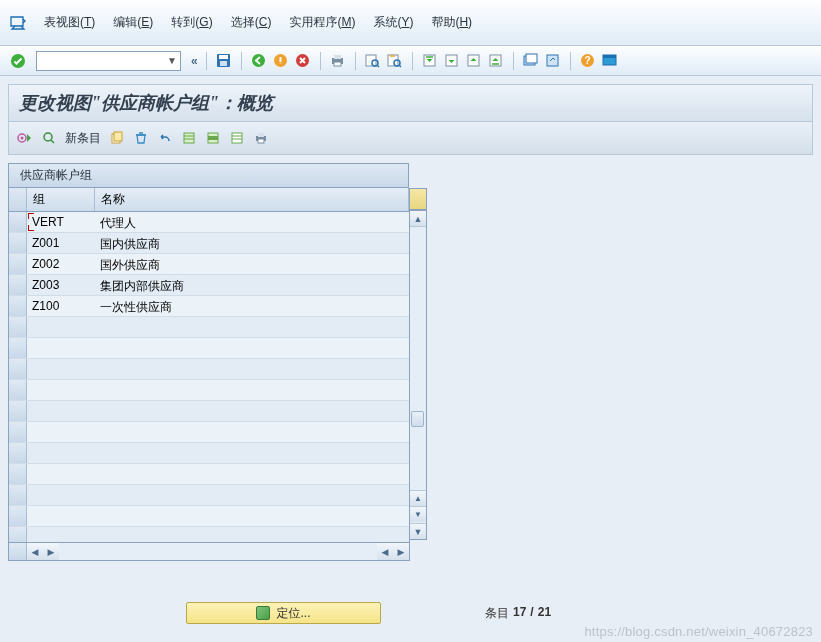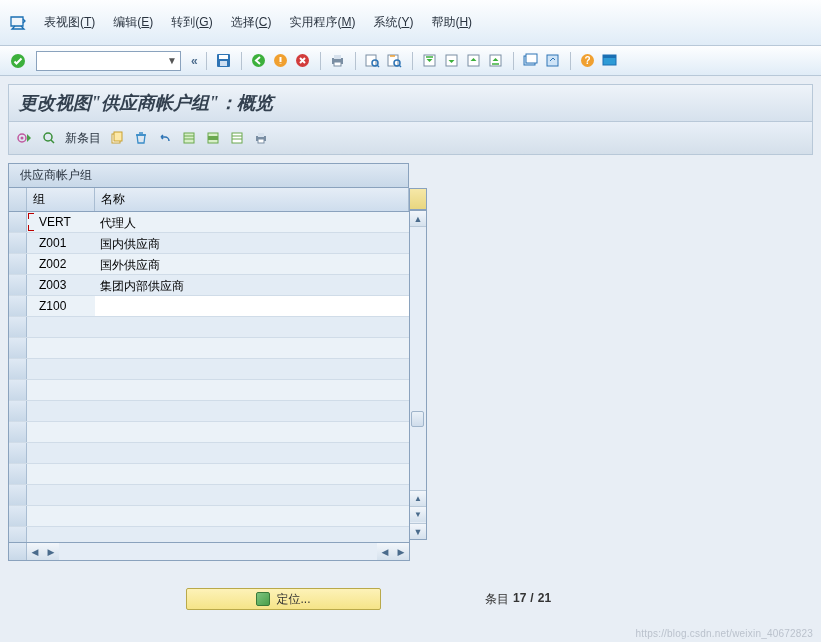--- a/index.html
+++ b/index.html
@@ -38,21 +38,21 @@
   .grid-header { display: flex; background: linear-gradient(to bottom, #e5edf6, #cedded); border-bottom: 1px solid #8aa2bd; }
   .grid-header div { padding: 3px 6px; border-right: 1px solid #a9bdd2; }
   .col-sel { width: 18px; background: linear-gradient(to bottom,#dfe9f4,#c8d8e8); }
   .col-code { width: 68px; }
   .col-name { flex: 1; }
   .grid-body { height: 330px; overflow: hidden; position: relative; }
   .grid-row { display: flex; border-bottom: 1px solid #d0dce8; height: 21px; align-items: stretch; }
   .grid-row:nth-child(odd) .cell-input { background: #ebf2f8; }
   .grid-row:nth-child(even) .cell-input { background: #e3ecf5; }
   .cell-sel { width: 18px; background: linear-gradient(to bottom,#dfe9f4,#c8d8e8); border-right: 1px solid #a9bdd2; }
-  .cell-code { width: 68px; border-right: 1px solid #a9bdd2; padding: 2px 11px; font-size: 12px; }
+  .cell-code { width: 68px; border-right: 1px solid #a9bdd2; padding: 2px 4px; font-size: 12px; }
   .cell-name { flex: 1; padding: 2px 4px; font-size: 12px; }
   .cell-input { border: 1px solid transparent; }
   .row-highlight .cell-code { position: relative; }
   .row-highlight .cell-code::before, .row-highlight .cell-code::after {
     content:""; position:absolute; width:5px; height:5px; border:1px dashed #b00;
   }
   .row-highlight .cell-code::before { top:0; left:0; border-right:none; border-bottom:none;}
   .row-highlight .cell-code::after { bottom:0; left:0; border-right:none; border-top:none;}
 
   
@@ -66,27 +66,27 @@
   .vscroll .btn-dbl-down { position:absolute; bottom:17px; width:100%; height:16px; display:flex; align-items:center; justify-content:center; color:#4a6b8c; font-size:8px; background:linear-gradient(to bottom,#f2f6fb,#d5e1ed); border-top:1px solid #b8c8d8;}
 
   
   .hscroll-row { display: flex; width: 402px; height: 18px; background: #e5edf6; border:1px solid #8aa2bd; border-top:none;}
   .hscroll-row .spacer-sel { width:18px; border-right:1px solid #a9bdd2; background: linear-gradient(to bottom,#dfe9f4,#c8d8e8);}
   .hscroll-row .hscroll { flex:1; position: relative; display:flex; align-items:center;}
   .hscroll .hbtn { width:16px; height:100%; background:linear-gradient(to bottom,#f2f6fb,#d5e1ed); display:flex; align-items:center; justify-content:center; color:#4a6b8c; font-size:9px;}
   .hscroll .hspace { flex:1;}
 
   
-  .footer { position: absolute; bottom: 32px; left: 0; width: 100%; display: flex; align-items: center; }
+  .footer { position: absolute; bottom: 18px; left: 0; width: 100%; display: flex; align-items: center; }
   .locate-btn { margin-left: 186px; width: 195px; height: 22px; background: linear-gradient(to bottom,#fdf2b8,#f5e488); border:1px solid #b9a94a; display:flex; align-items:center; justify-content:center; gap:6px; color:#333; cursor:pointer; border-radius:2px;}
   .locate-btn .ic { width:14px; height:14px; background: linear-gradient(135deg,#7ec47e,#4a9f4a); border:1px solid #3a7a3a; border-radius:2px;}
   .entry-count { margin-left: 104px; color: #333; display:flex; gap:4px;}
   .entry-count b { font-weight: bold;}
 
-  .watermark { position: absolute; bottom: 3px; right: 8px; color: rgba(130,140,155,0.45); font-size: 10px; font-family: Arial; letter-spacing: 0.2px;}
+  .watermark { position: absolute; bottom: 3px; right: 8px; color: rgba(130,140,155,0.45); font-size: 13px; font-family: Arial; letter-spacing: 0.2px;}
 
   
   svg { display: block; }
 </style>
 </head>
 <body>
 
 <div class="menubar">
   <span class="menu-icon">
     <svg width="16" height="14" viewBox="0 0 16 14">
@@ -309,20 +309,21 @@
             <div class="cell-name cell-input">国外供应商</div>
           </div>
           <div class="grid-row">
             <div class="cell-sel"></div>
             <div class="cell-code cell-input">Z003</div>
             <div class="cell-name cell-input">集团内部供应商</div>
           </div>
           <div class="grid-row">
             <div class="cell-sel"></div>
             <div class="cell-code cell-input">Z100</div>
+            <div class="cell-name cell-input">一次性供应商</div>
           </div>
           <div class="grid-row">
             <div class="cell-sel"></div>
             <div class="cell-code cell-input"></div>
             <div class="cell-name cell-input"></div>
           </div>
           <div class="grid-row">
             <div class="cell-sel"></div>
             <div class="cell-code cell-input"></div>
             <div class="cell-name cell-input"></div>

